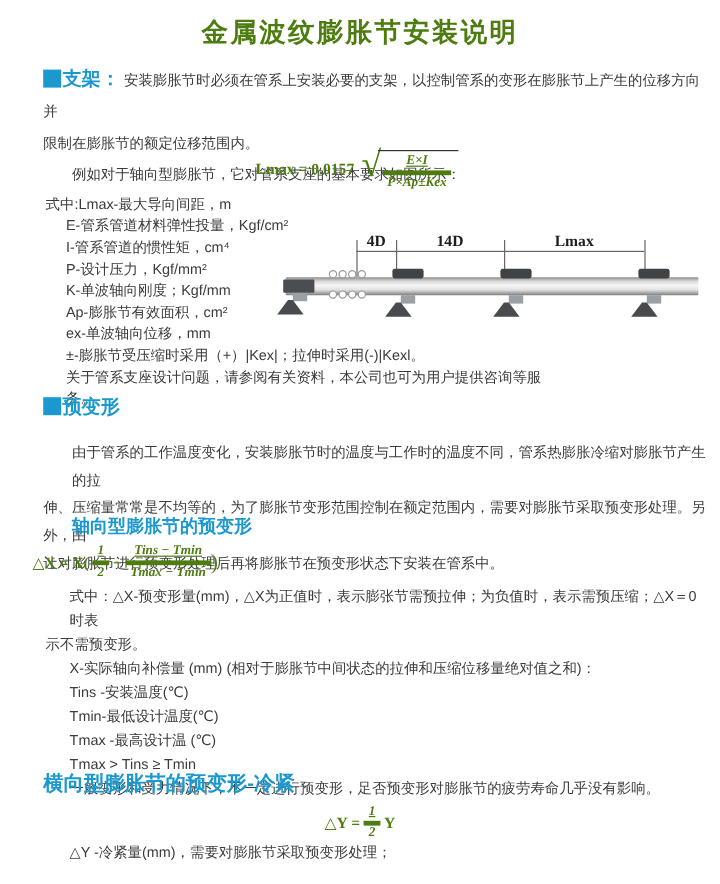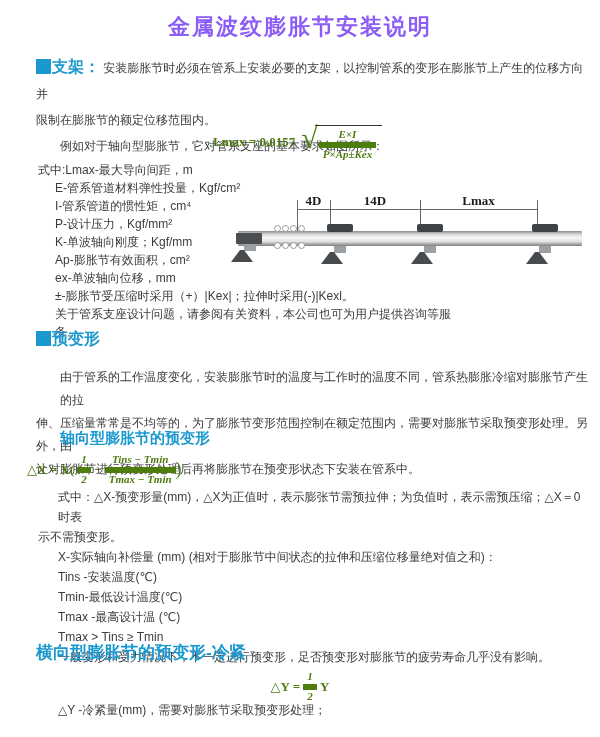--- a/index.html
+++ b/index.html
@@ -8,21 +8,21 @@
   body {
     width: 600px; height: 737px; position: relative; overflow: hidden;
     background: #ffffff;
     font-family: "Liberation Sans", "DejaVu Sans", sans-serif;
     color: var(--ink);
   }
   .abs { position: absolute; }
 
   .doc-title {
     top: 12px; left: 0; width: 600px; text-align: center;
-    font-size: 22px; font-weight: 700; color: #8b5cf6; letter-spacing: 2px;
+    font-size: 22px; font-weight: 700; color: #4d7c0f; letter-spacing: 2px;
   }
 
   .body-line { font-size: 12px; color: var(--ink); }
 
   
   .sq {
     display: inline-block; width: 15px; height: 15px; background: var(--accent);
     vertical-align: -2px; margin-right: 1px;
   }
   .sec-head { color: var(--accent); font-weight: 700; font-size: 16px; }
@@ -33,21 +33,21 @@
   .def-list { top: 161px; left: 38px; width: 420px; line-height: 18px; font-size: 12px; }
   .def-item.ind { padding-left: 17px; }
 
   
   .formula {
     font-family: "Liberation Serif", "DejaVu Serif", serif;
     font-weight: 700; font-size: 13px; color: #4d7c0f;
     display: inline-flex; align-items: center; white-space: nowrap;
   }
   .frac { display: inline-block; text-align: center; vertical-align: middle; font-size: 11px; line-height: 1.25; font-style: italic; }
-  .frac .num { display: block; border-bottom: 6px solid #4d7c0f; padding: 0 4px; }
+  .frac .num { display: block; border-bottom: 4px solid #4d7c0f; padding: 0 4px; text-decoration: underline; }
   .frac .den { display: block; padding: 0 4px; }
   .sqrt { display: inline-flex; align-items: flex-start; margin-left: 6px; }
   .sqrt-sym { font-size: 30px; font-weight: 400; line-height: 32px; margin-right: -3px; }
   .sqrt-body { border-top: 1.5px solid #333; padding: 2px 6px 0 4px; margin-top: 3px; }
   .paren { font-size: 18px; font-weight: 400; }
 
   .formula1 { top: 122px; left: 213px; }
   .formula2-wrap { top: 453px; left: 0; width: 532px; display: flex; justify-content: flex-start; padding-left: 27px; }
   .formula3-wrap { top: 670px; left: 0; width: 600px; display: flex; justify-content: center; }
 

